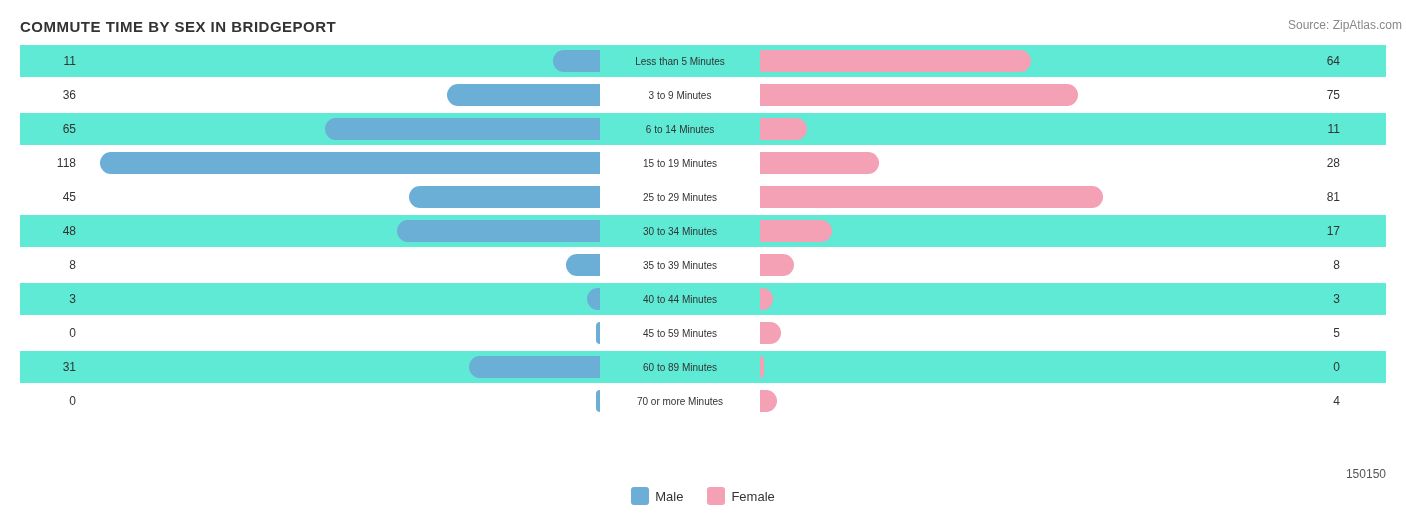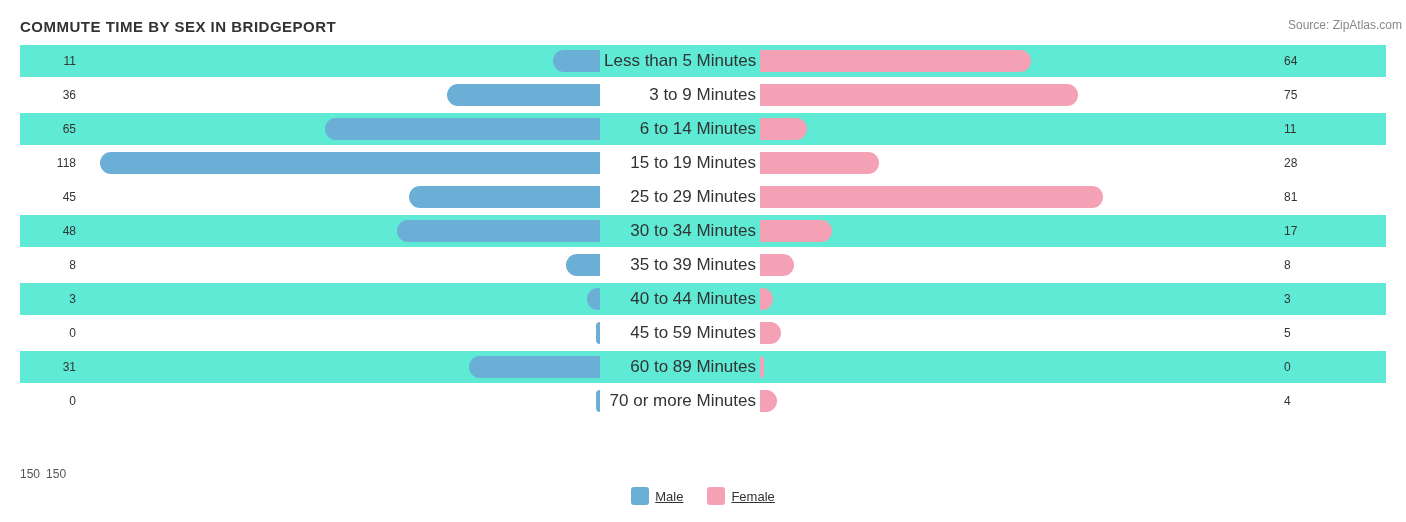--- a/index.html
+++ b/index.html
@@ -64,76 +64,74 @@
       flex-shrink: 0;
     }
     .left-bar {
       height: 22px;
       background: #6baed6;
       border-radius: 11px 0 0 11px;
       min-width: 4px;
     }
     .bar-label {
       width: 160px;
-      text-align: right;
-      font-size: 17px;
+      text-align: center;
+      font-size: 10px;
       color: #333;
       flex-shrink: 0;
       padding: 0 4px;
       white-space: nowrap;
     }
     .right-bar-container {
       width: 520px;
       display: flex;
       justify-content: flex-start;
       align-items: center;
       flex-shrink: 0;
     }
     .right-bar {
       height: 22px;
       background: #f4a0b5;
       border-radius: 0 11px 11px 0;
       min-width: 4px;
     }
     .right-val {
       width: 60px;
-      text-align: left;
+      text-align: right;
       font-size: 12px;
       color: #333;
       padding-left: 4px;
       flex-shrink: 0;
     }
     .legend {
       display: flex;
       justify-content: center;
       align-items: center;
       gap: 24px;
       margin-top: 6px;
       font-size: 13px;
       color: #333;
-      text-decoration: underline;
     }
     .legend-item {
       display: flex;
       align-items: center;
       gap: 6px;
     }
     .legend-color {
       width: 18px;
       height: 18px;
       border-radius: 3px;
     }
     .axis-labels {
       display: flex;
-      justify-content: flex-start;
+      justify-content: flex-end;
       font-size: 12px;
       color: #555;
       margin-top: 2px;
       padding: 0 0px;
-      gap: 6px;
     }
     
   </style>
 </head>
 <body>
 
 <div class="chart-container">
   <div class="chart-title">COMMUTE TIME BY SEX IN BRIDGEPORT</div>
   <div class="source-text">Source: ZipAtlas.com</div>
 

